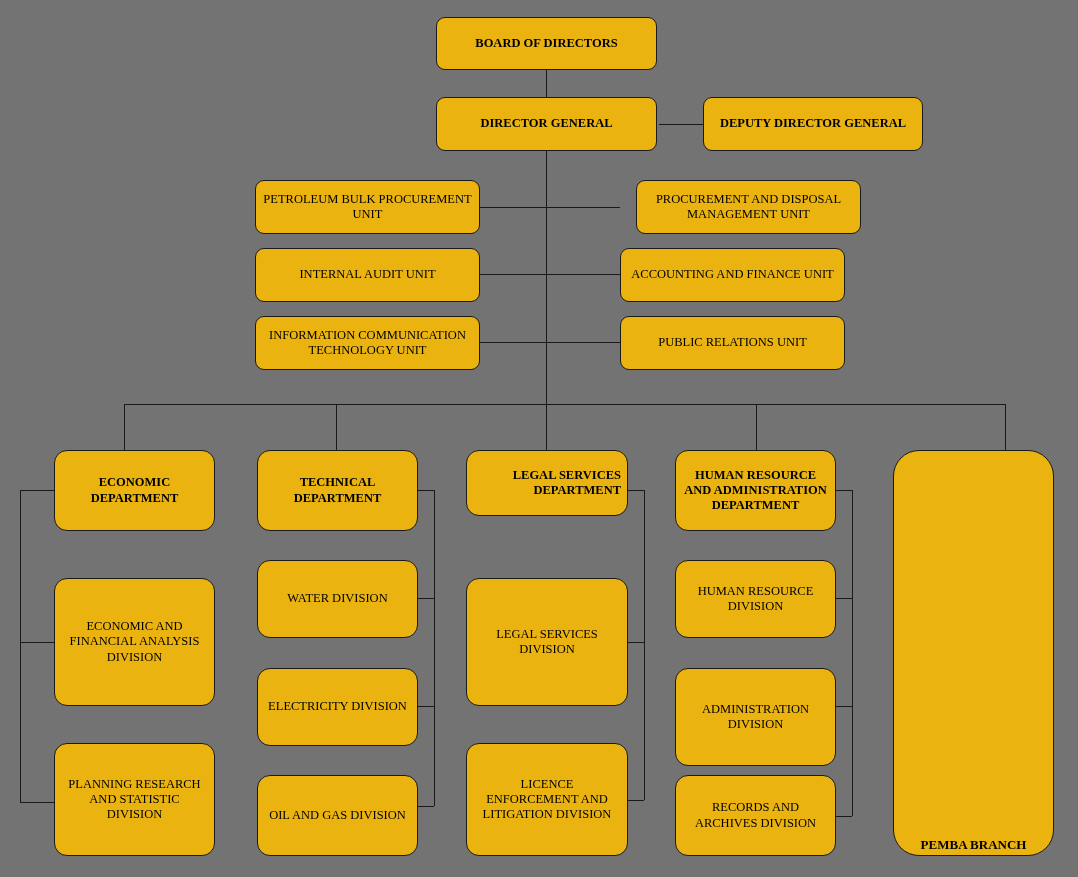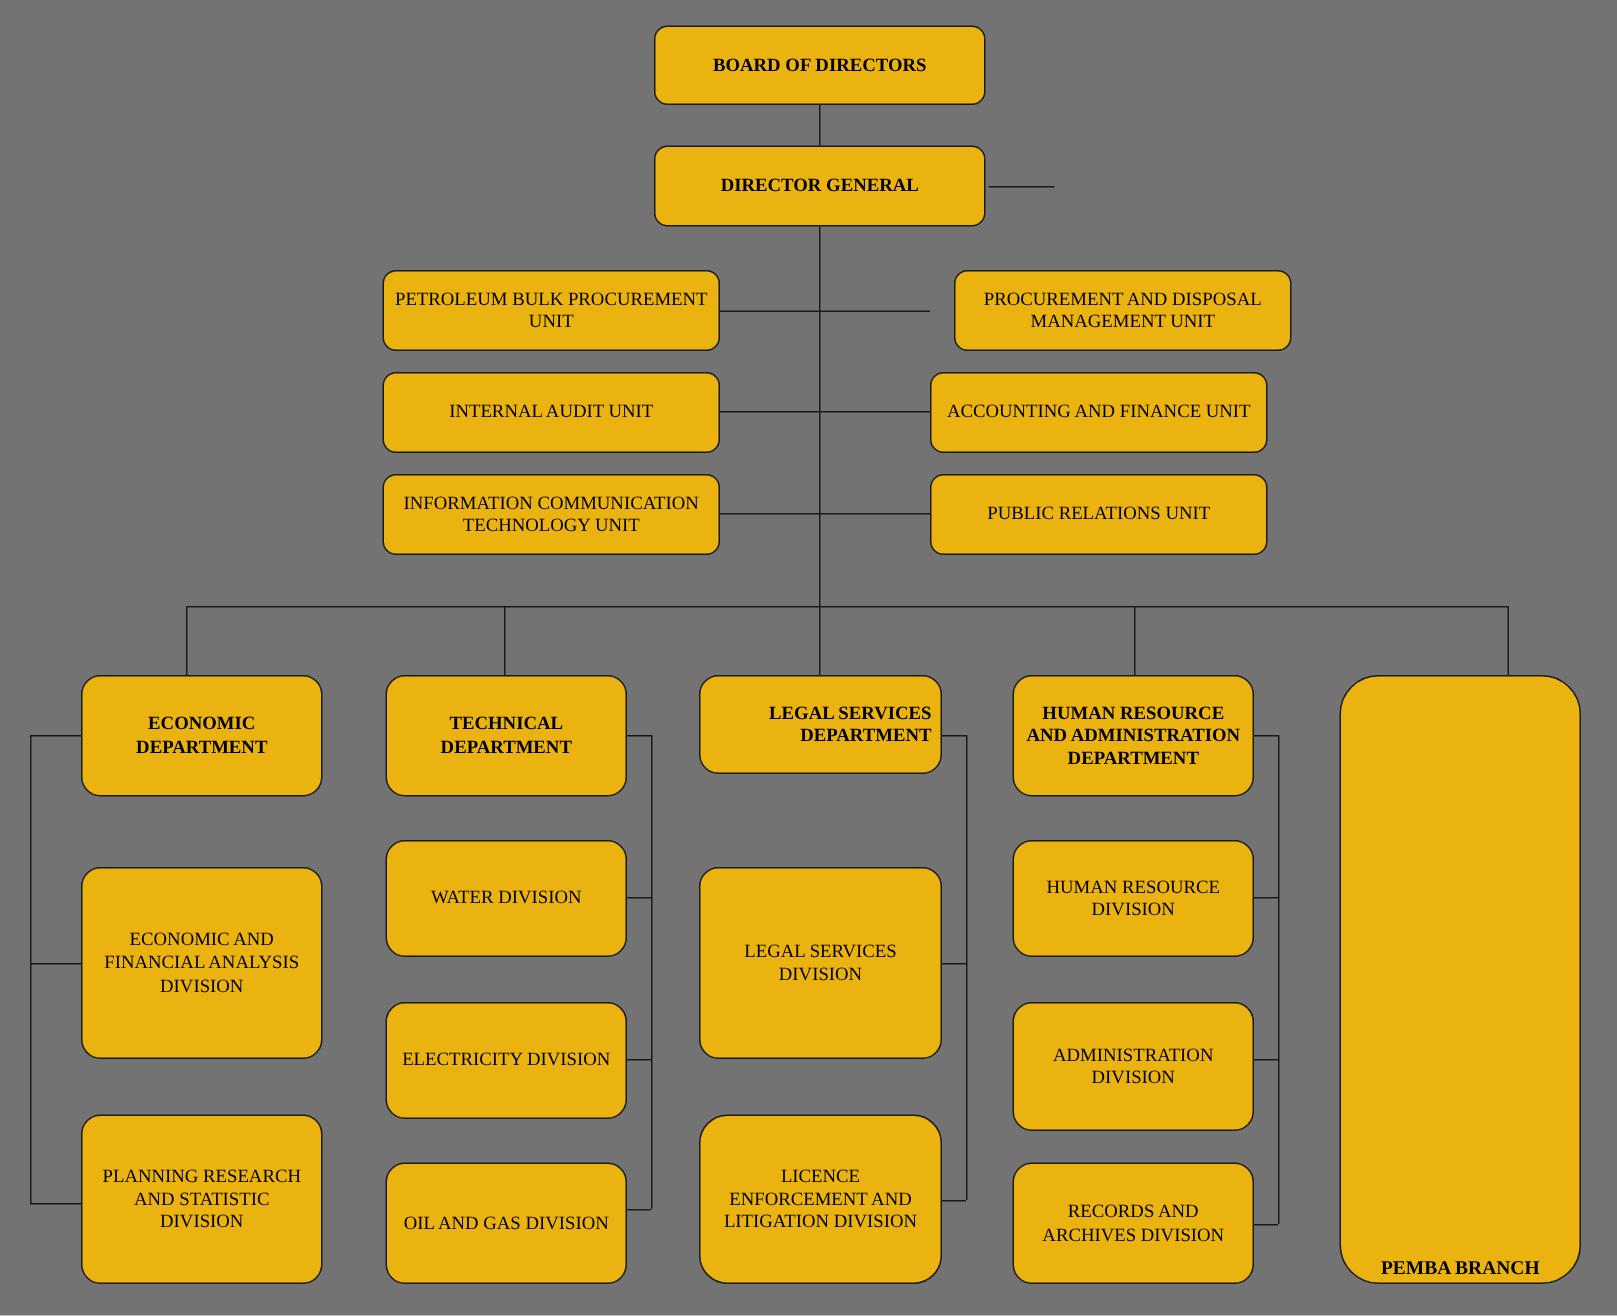--- a/index.html
+++ b/index.html
@@ -98,20 +98,23 @@
   <div class="line h" style="left:836px; top:816px; width:16px;"></div>
 
   <div class="node r-sm fs12 bold" style="left:436px; top:17px; width:221px; height:53px;">
     <span>BOARD OF DIRECTORS</span>
   </div>
 
   <div class="node r-sm fs12 bold" style="left:436px; top:97px; width:221px; height:54px;">
     <span>DIRECTOR GENERAL</span>
   </div>
 
+  <div class="node r-sm fs12 bold" style="left:703px; top:97px; width:220px; height:54px;">
+    <span>DEPUTY DIRECTOR GENERAL</span>
+  </div>
 
   <div class="node r-sm fs12" style="left:255px; top:180px; width:225px; height:54px;">
     <span>PETROLEUM BULK PROCUREMENT UNIT</span>
   </div>
 
   <div class="node r-sm fs12" style="left:620px; top:180px; width:225px; height:54px;margin-left:16px;">
     <span>PROCUREMENT AND DISPOSAL MANAGEMENT UNIT</span>
   </div>
 
   <div class="node r-sm fs12" style="left:255px; top:248px; width:225px; height:54px;">
@@ -167,29 +170,29 @@
   </div>
 
   <div class="node r-md fs12" style="left:257px; top:775px; width:161px; height:81px;">
     <span>OIL AND GAS DIVISION</span>
   </div>
 
   <div class="node r-md fs12" style="left:466px; top:578px; width:162px; height:128px;">
     <span>LEGAL SERVICES DIVISION</span>
   </div>
 
-  <div class="node r-md fs12" style="left:466px; top:743px; width:162px; height:113px;border-radius:19px;">
+  <div class="node r-md fs12" style="left:466px; top:743px; width:162px; height:113px;">
     <span>LICENCE ENFORCEMENT AND LITIGATION DIVISION</span>
   </div>
 
   <div class="node r-md fs12" style="left:675px; top:560px; width:161px; height:78px;">
     <span>HUMAN RESOURCE DIVISION</span>
   </div>
 
-  <div class="node r-md fs12" style="left:675px; top:668px; width:161px; height:86px;">
+  <div class="node r-md fs12" style="left:675px; top:668px; width:161px; height:98px;">
     <span>ADMINISTRATION DIVISION</span>
   </div>
 
   <div class="node r-md fs12" style="left:675px; top:775px; width:161px; height:81px;align-items:center;">
     <span>RECORDS AND ARCHIVES DIVISION</span>
   </div>
 
 </div>
 
 </body></html>

